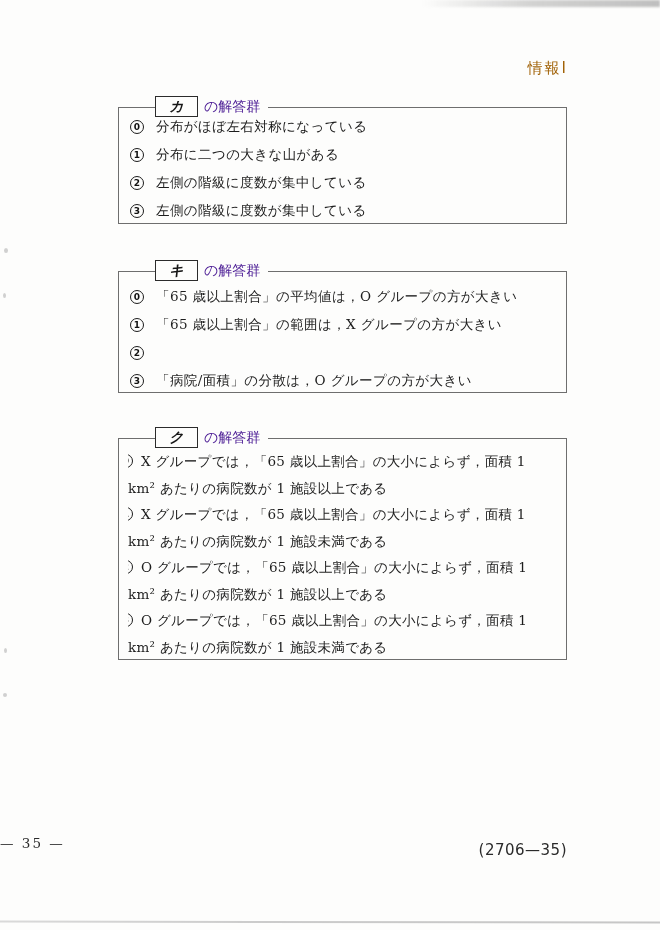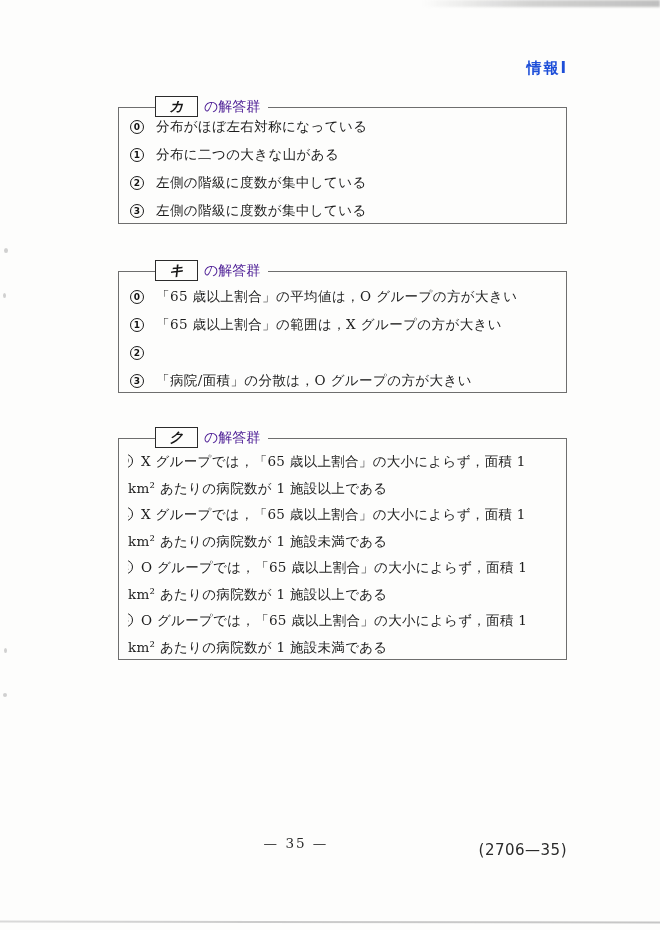--- a/index.html
+++ b/index.html
@@ -24,21 +24,21 @@
   .speck { position:absolute; background:#b3b3b3; border-radius:50%; opacity:.6; }
   .speck.s1 { left:4px;  top:248px; width:4px; height:5px; }
   .speck.s2 { left:3px;  top:293px; width:3px; height:5px; }
   .speck.s3 { left:4px;  top:648px; width:3px; height:5px; }
   .speck.s4 { left:3px;  top:693px; width:4px; height:4px; }
 
   
   .doc-title {
     position:absolute; top:59px; right:92px;
     font-family:"DejaVu Sans","Liberation Sans",sans-serif;
-    font-weight:bold; font-size:15px; letter-spacing:2px; color:#1d4ed8;
+    font-weight:normal; font-size:15px; letter-spacing:2px; color:#a16207;
   }
 
   
   .group-box {
     position:absolute; left:118px; width:449px;
     border:1.5px solid #6e6e6e; background:#fdfdfc;
   }
   .box-ka { top:107px; height:117px; }
   .box-ki { top:271px; height:122px; }
   .box-ku { top:438px; height:222px; }
@@ -80,21 +80,21 @@
     text-indent:13px; font-size:13.5px; line-height:26.5px;
     letter-spacing:0.3px; color:#1d1d1d; height:53px; overflow:hidden;
   }
   .k-opt .circ {
     position:absolute; left:-9px; top:6px; margin:0; text-indent:0;
     display:block;
   }
 
   
   .footer-page {
-    position:absolute; top:835px; left:0; width:592px; text-align:center;
+    position:absolute; top:835px; left:0; width:592px; text-align:left;
     font-size:13.5px; letter-spacing:2px; color:#2a2a2a;
   }
   .footer-code {
     position:absolute; top:841px; right:93px;
     font-family:"DejaVu Sans","Liberation Sans",sans-serif;
     font-size:15px; color:#2a2a2a; letter-spacing:0.5px;
   }
 </style>
 </head>
 <body>

